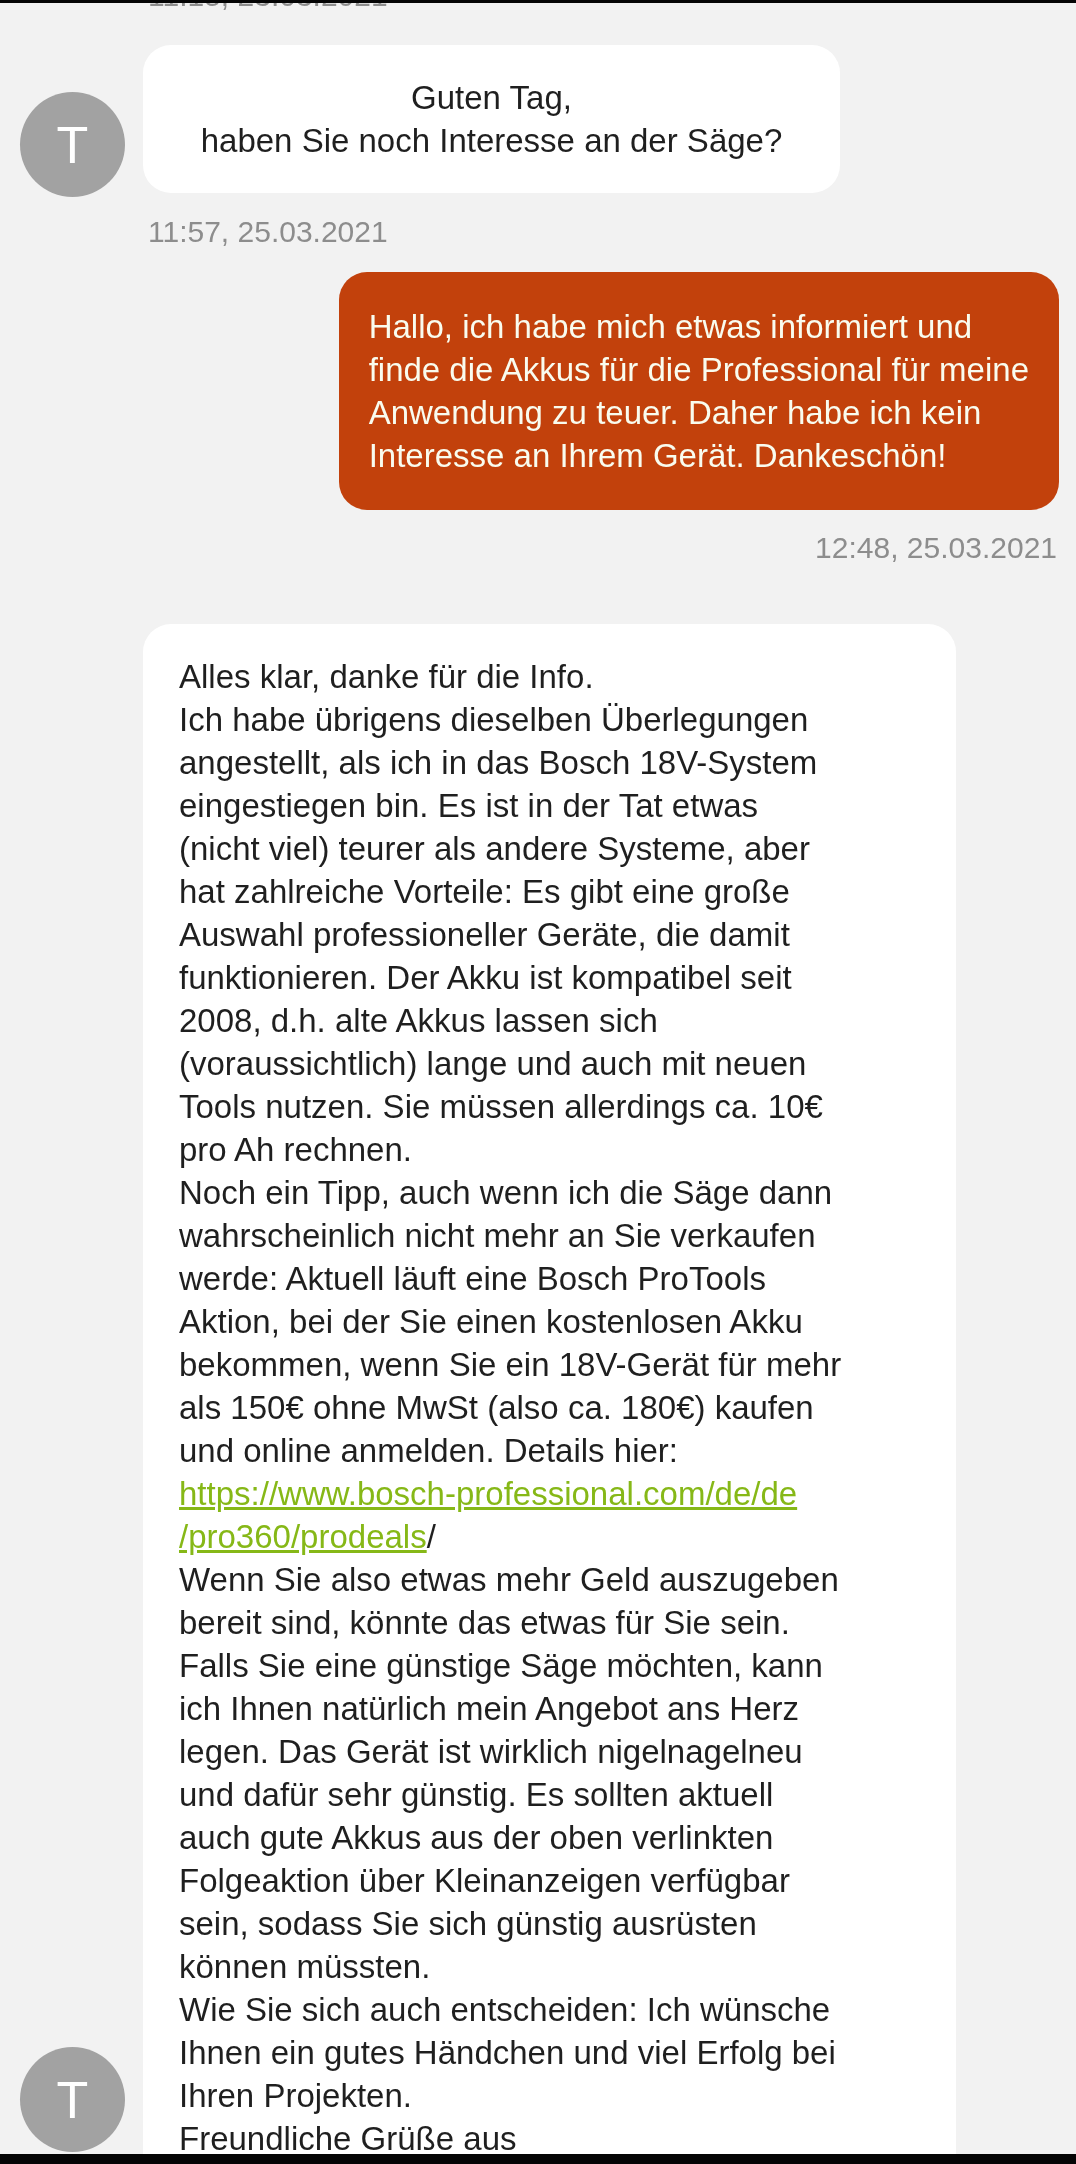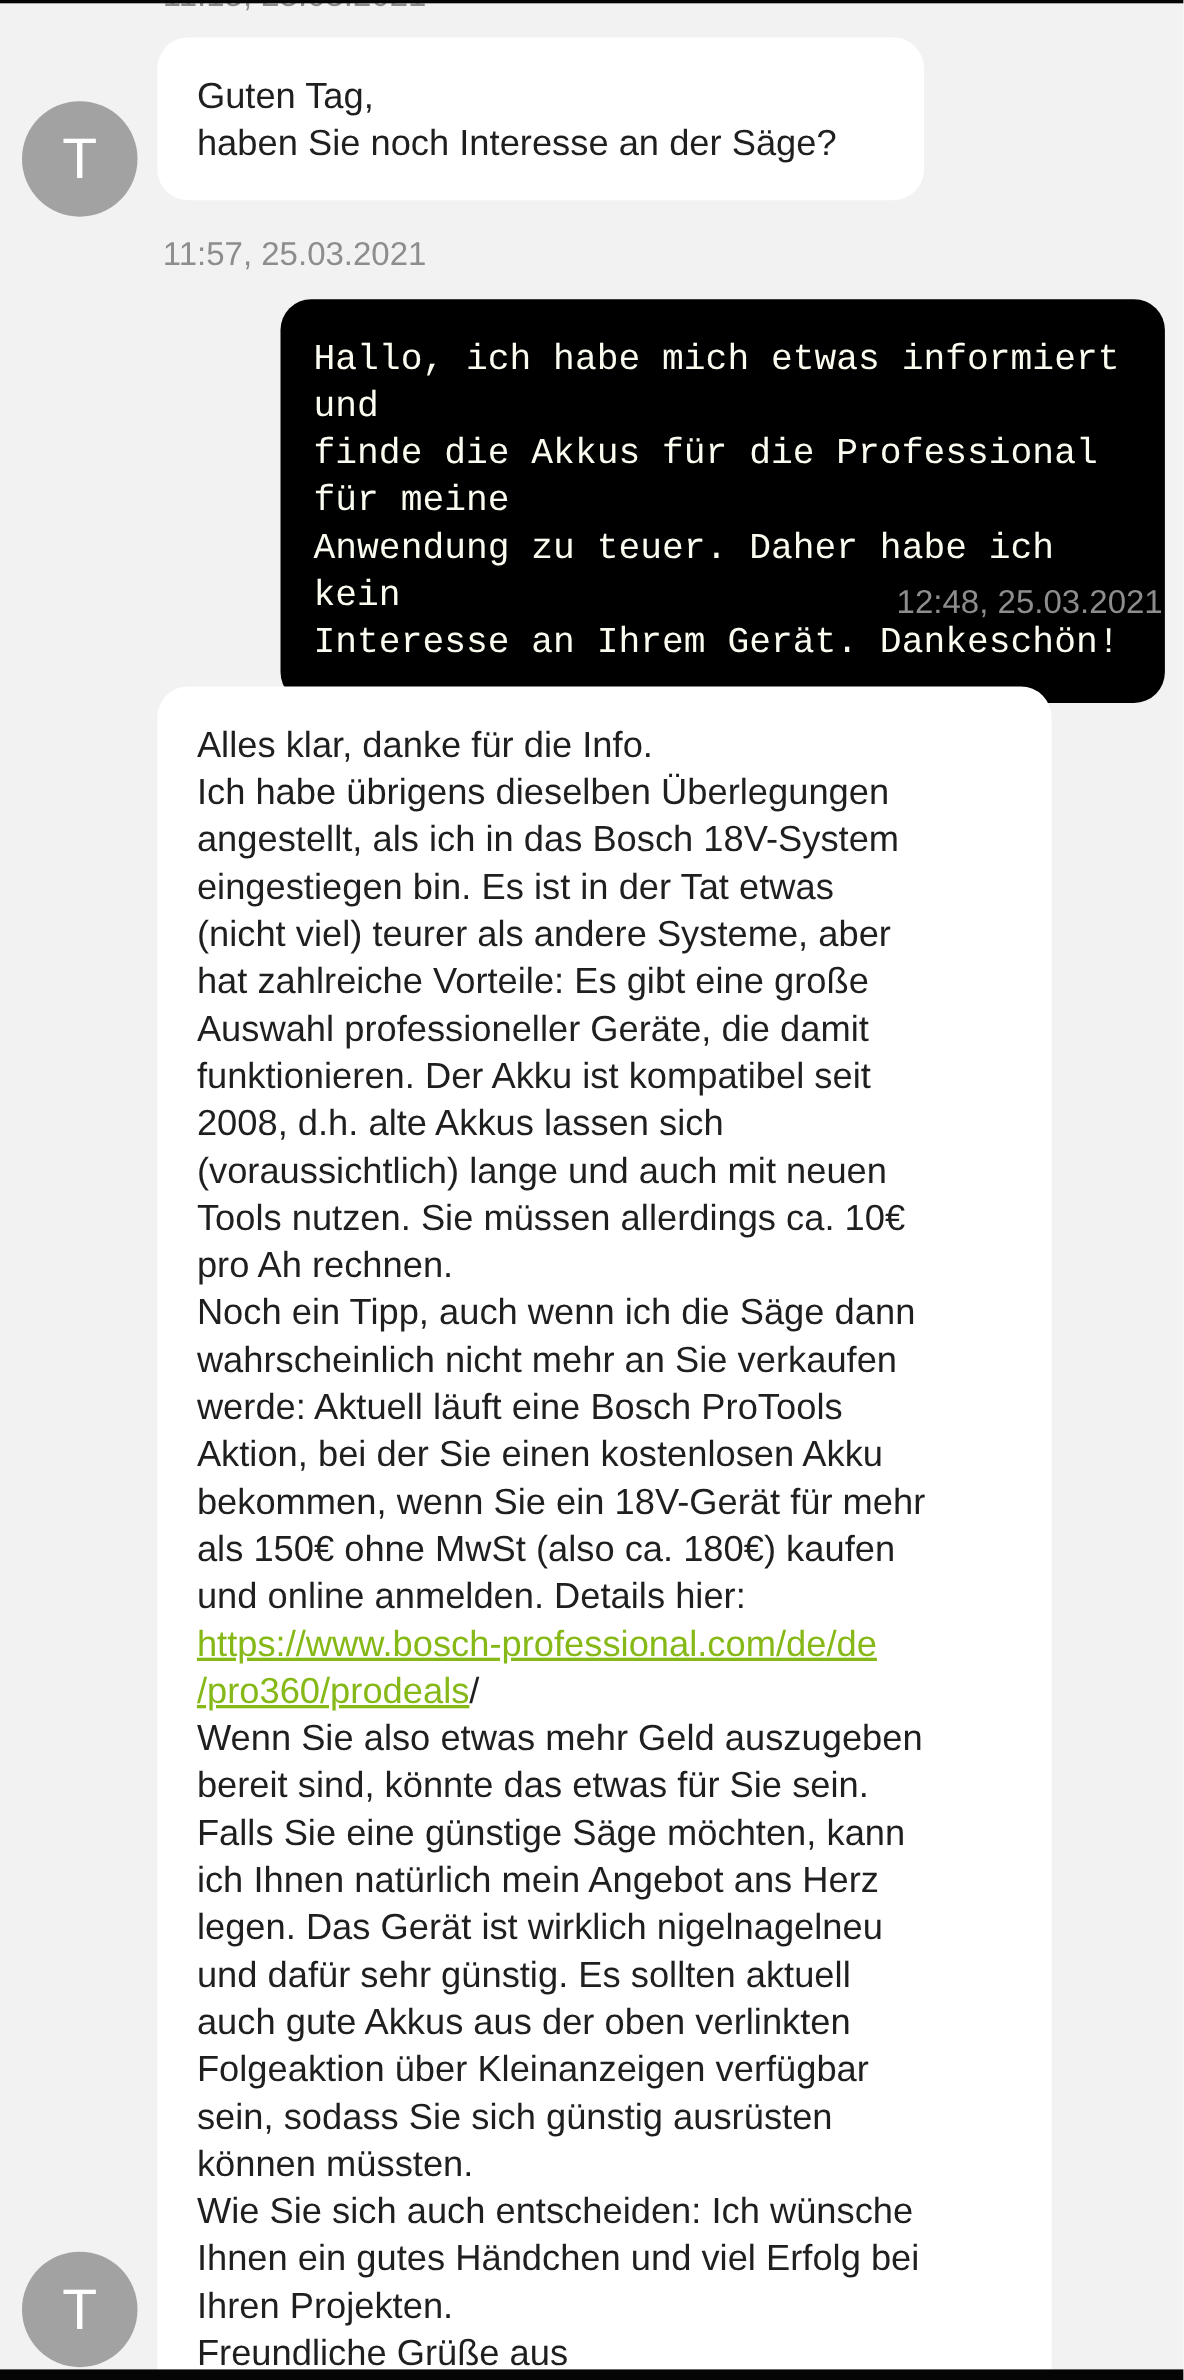--- a/index.html
+++ b/index.html
@@ -48,28 +48,27 @@
     font-size: 33px;
     line-height: 43px;
     white-space: pre-line;
     overflow-wrap: break-word;
   }
   .bubble-incoming {
     background: #ffffff;
     color: #1f1f1f;
     padding: 31px 36px;
   }
-  .bubble-1 { left: 143px; top: 34px; width: 697px; }
+  .bubble-1 { left: 143px; top: 45px; width: 697px; text-align: center; }
   .bubble-2 {
-    background: #000000;
+    background: #c2410c;
     color: #f9fcef;
     right: 17px; top: 272px;
     max-width: 804px;
     padding: 33px 30px;
-    font-family: Liberation Mono, monospace;
   }
   .bubble-3 { left: 143px; top: 624px; width: 813px; }
 
   .link {
     color: #86b817;
     text-decoration: underline;
     cursor: pointer;
   }
 </style>
 </head>

